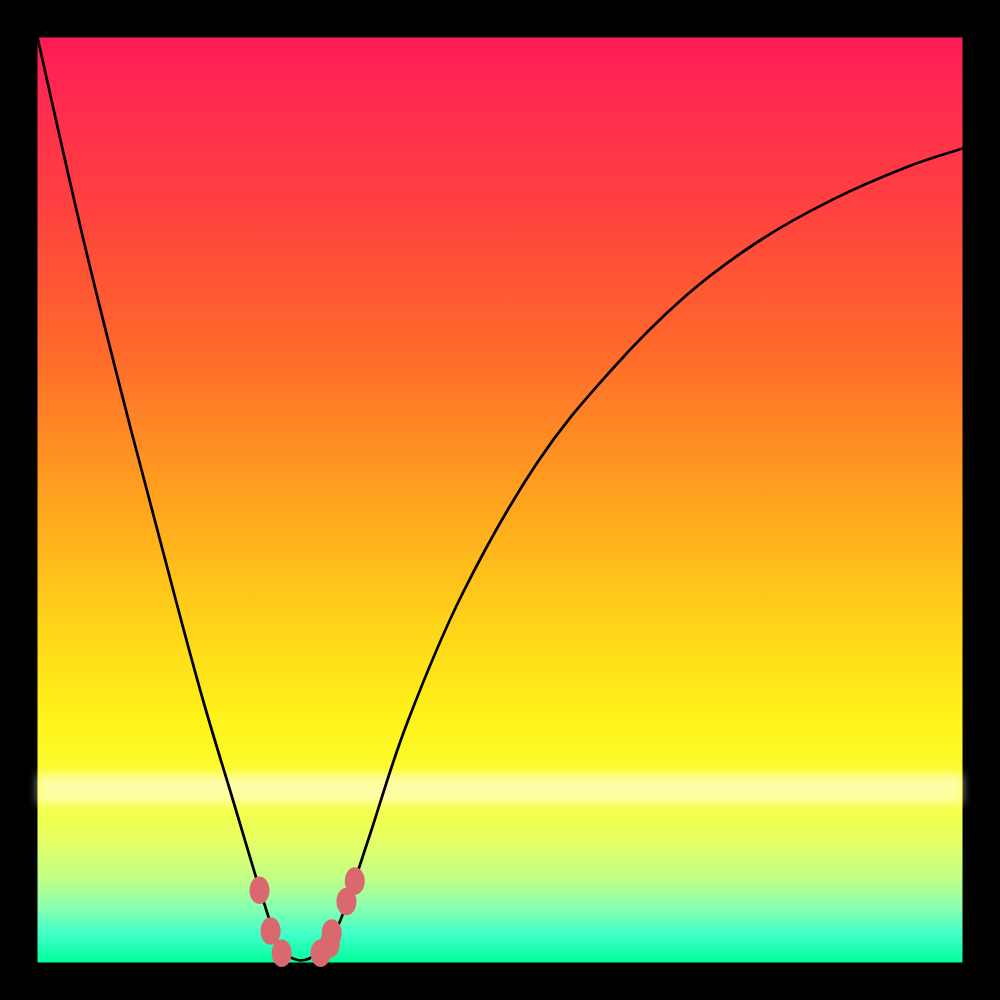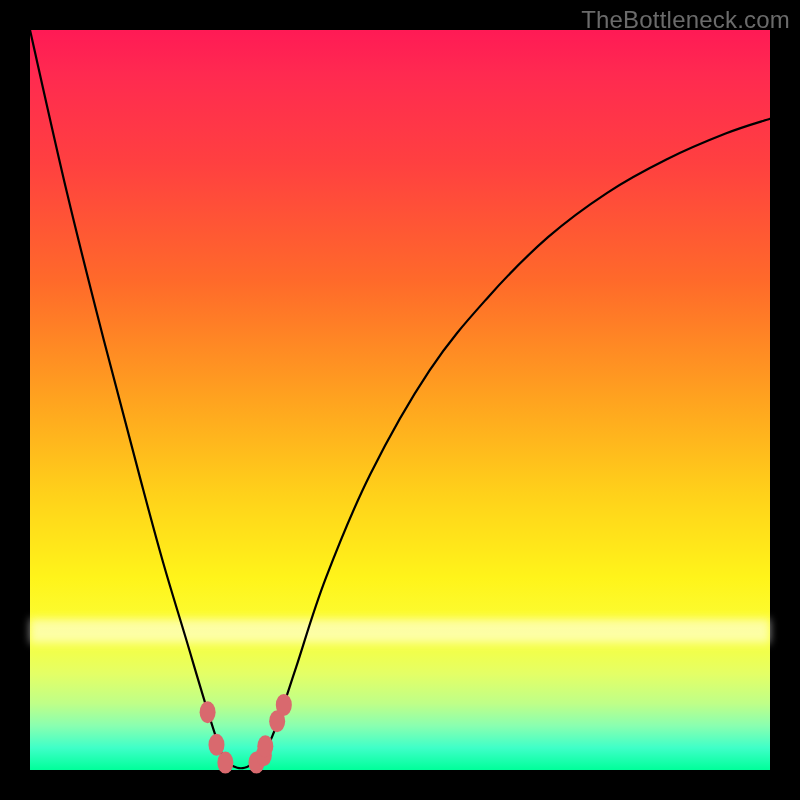--- a/index.html
+++ b/index.html
@@ -83,14 +83,13 @@
           <ellipse cx="186.48" cy="714.84" rx="8" ry="11" fill="#d9696e"></ellipse>
           <ellipse cx="195.36" cy="732.60" rx="8" ry="11" fill="#d9696e"></ellipse>
           <ellipse cx="226.44" cy="732.60" rx="8" ry="11" fill="#d9696e"></ellipse>
           <ellipse cx="233.84" cy="725.20" rx="8" ry="11" fill="#d9696e"></ellipse>
           <ellipse cx="235.32" cy="716.32" rx="8" ry="11" fill="#d9696e"></ellipse>
           <ellipse cx="247.16" cy="691.16" rx="8" ry="11" fill="#d9696e"></ellipse>
           <ellipse cx="253.82" cy="674.88" rx="8" ry="11" fill="#d9696e"></ellipse>
         </g>
     </svg>
   </div>
-  <div class="watermark">TheBottleneck.com</div>
 </div>
 
 </body></html>

